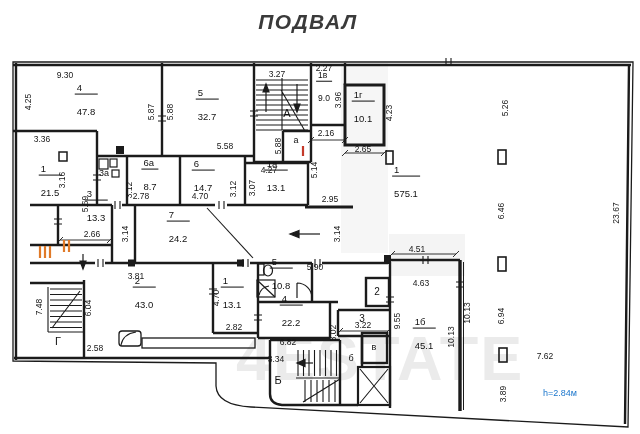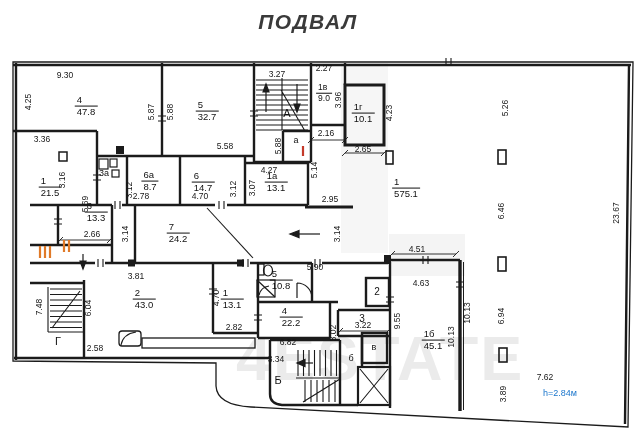--- a/index.html
+++ b/index.html
@@ -9,21 +9,21 @@
          font-size:21px;font-style:italic;font-weight:600;letter-spacing:1.5px;color:#3a3a3a;z-index:3;}
   .watermark{position:absolute;left:236px;top:322px;font-size:63px;font-weight:bold;
          color:rgba(130,130,130,0.16);letter-spacing:2px;z-index:0;white-space:nowrap;}
   svg.plan{position:absolute;left:0;top:0;z-index:1;}
   .dim{position:absolute;transform:translate(-50%,-50%);font-size:8.5px;line-height:1;
        color:#161616;white-space:nowrap;z-index:2;}
   .dim.rot{transform:translate(-50%,-50%) rotate(-90deg);}
   .frac{position:absolute;transform:translate(-50%,-50%);display:inline-block;
         font-size:9.5px;line-height:1.15;color:#111;z-index:2;}
   .frac .t{display:block;border-bottom:1px solid #111;padding:0 2px;}
-  .frac .b{display:block;padding:0 2px;}
+  .frac .b{display:block;padding:12px 2px;}
   .lab{position:absolute;transform:translate(-50%,-50%);font-size:10px;color:#111;z-index:2;white-space:nowrap;}
   .lab.small{font-size:9px;}
   .note-blue{position:absolute;transform:translate(-50%,-50%);font-size:9px;color:#1b76cc;z-index:2;white-space:nowrap;}
 </style>
 </head>
 <body>
 
 <div class="stage">
 
   <div class="watermark">4ESTATE</div>
@@ -180,21 +180,21 @@
       <span class="b">13.1</span>
     </div>
   <div class="frac" style="left:281px;top:280px">
       <span class="t">5</span>
       <span class="b">10.8</span>
     </div>
   <div class="frac" style="left:291px;top:317px">
       <span class="t">4</span>
       <span class="b">22.2</span>
     </div>
-  <div class="frac" style="left:433px;top:340px">
+  <div class="frac" style="left:424px;top:340px">
       <span class="t">1б</span>
       <span class="b">45.1</span>
     </div>
 
   <div class="lab small" style="left:104px;top:173px">3а</div>
   <div class="lab" style="left:377px;top:291px">2</div>
   <div class="lab" style="left:362px;top:318px">3</div>
 
   <div class="lab" style="left:287px;top:113px;font-size:11px">А</div>
   <div class="lab" style="left:278px;top:380px;font-size:11px">Б</div>
@@ -216,21 +216,21 @@
   <div class="dim" style="left:141px;top:196px">2.78</div>
   <div class="dim" style="left:200px;top:196px">4.70</div>
   <div class="dim" style="left:136px;top:276px">3.81</div>
   <div class="dim" style="left:315px;top:267px">5.90</div>
   <div class="dim" style="left:234px;top:327px">2.82</div>
   <div class="dim" style="left:95px;top:348px">2.58</div>
   <div class="dim" style="left:288px;top:342px">6.82</div>
   <div class="dim" style="left:276px;top:359px">3.34</div>
   <div class="dim" style="left:417px;top:249px">4.51</div>
   <div class="dim" style="left:421px;top:283px">4.63</div>
-  <div class="dim" style="left:545px;top:377px">7.62</div>
+  <div class="dim" style="left:545px;top:356px">7.62</div>
   <div class="dim" style="left:363px;top:325px">3.22</div>
 
   <div class="dim rot" style="left:28px;top:102px">4.25</div>
   <div class="dim rot" style="left:151px;top:112px">5.87</div>
   <div class="dim rot" style="left:170px;top:112px">5.88</div>
   <div class="dim rot" style="left:338px;top:100px">3.96</div>
   <div class="dim rot" style="left:389px;top:113px">4.23</div>
   <div class="dim rot" style="left:505px;top:108px">5.26</div>
   <div class="dim rot" style="left:62px;top:180px">3.16</div>
   <div class="dim rot" style="left:129px;top:190px">3.12</div>

